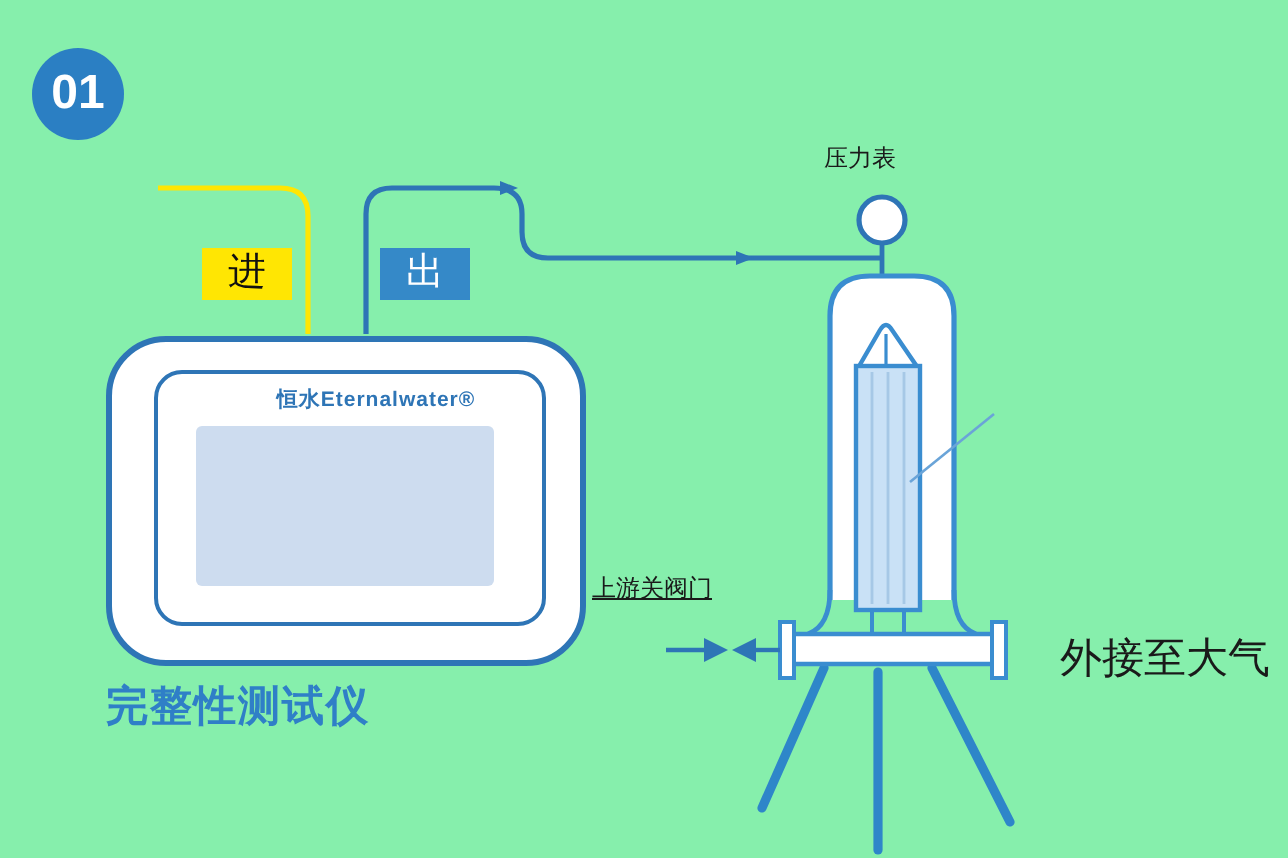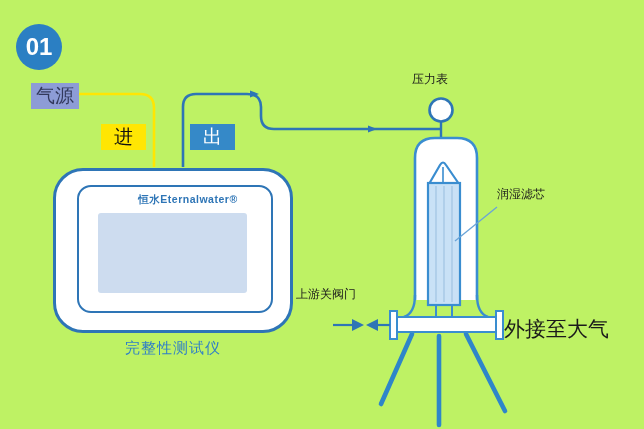--- a/index.html
+++ b/index.html
@@ -1,17 +1,17 @@
 <!DOCTYPE html>
 <html><head>
 <meta charset="utf-8">
 <style>
   html,body{margin:0;padding:0;background:#fff;}
   #stage{
-    position:relative;width:644px;height:429px;background:#bef264;
+    position:relative;width:644px;height:429px;background:#86efac;
     font-family:"Liberation Sans","DejaVu Sans",sans-serif;overflow:hidden;
   }
   
   .badge{
     position:absolute;left:16px;top:24px;width:46px;height:46px;border-radius:50%;
     background:#2b7fc3;color:#ffffff;font-size:24px;font-weight:bold;
     display:flex;align-items:center;justify-content:center;
   }
   .title{
     position:absolute;left:72px;top:33px;font-size:23px;font-weight:bold;color:#161616;
@@ -33,29 +33,29 @@
   }
   .dev-screen{
     position:absolute;left:98px;top:213px;width:149px;height:80px;
     background:#cddcef;border-radius:3px;
   }
   .dev-brand{
     position:absolute;left:77px;top:193px;width:222px;text-align:center;
     font-size:10.5px;font-weight:bold;color:#2e75b6;letter-spacing:0.5px;
   }
   .dev-caption{
-    position:absolute;left:53px;top:339px;width:240px;text-align:center;
-    font-size:15px;font-weight:normal;color:#2f7fc7;letter-spacing:1px;
+    position:absolute;left:53px;top:339px;width:240px;text-align:left;
+    font-size:21px;font-weight:bold;color:#2f7fc7;letter-spacing:1px;
   }
   
   .ann{position:absolute;font-size:12px;color:#1a1a1a;white-space:nowrap;}
   .ann-gauge{left:412px;top:71px;}
   .ann-cartridge{left:497px;top:186px;}
-  .ann-valve{left:296px;top:286px;}
-  .ann-atmos{left:504px;top:315px;font-size:21px;}
+  .ann-valve{left:296px;top:286px;text-decoration:underline;}
+  .ann-atmos{left:504px;top:315px;font-size:21px;padding-left:26px;}
   svg{position:absolute;left:0;top:0;}
 </style>
 </head>
 <body>
 
 <div id="stage">
 
   <svg width="644" height="429" viewBox="0 0 644 429">
 
     <g>
@@ -111,28 +111,26 @@
       <line x1="378" y1="325" x2="390" y2="325" stroke="#2e75b6" stroke-width="2.2"></line>
     </g>
 
     <line x1="497" y1="207" x2="455" y2="241" stroke="#6aa4d8" stroke-width="1.3"></line>
   </svg>
 
   <div class="badge">
     <span>01</span>
   </div>
 
-  <div class="tag tag-gas">气源</div>
   <div class="tag tag-in">进</div>
   <div class="tag tag-out">出</div>
 
   <div class="dev-outer"></div>
   <div class="dev-inner"></div>
   <div class="dev-screen"></div>
   <div class="dev-brand">恒水Eternalwater®</div>
   <div class="dev-caption">完整性测试仪</div>
 
   <div class="ann ann-gauge">压力表</div>
-  <div class="ann ann-cartridge">润湿滤芯</div>
   <div class="ann ann-valve">上游关阀门</div>
   <div class="ann ann-atmos">外接至大气</div>
 
 </div>
 
 </body></html>

